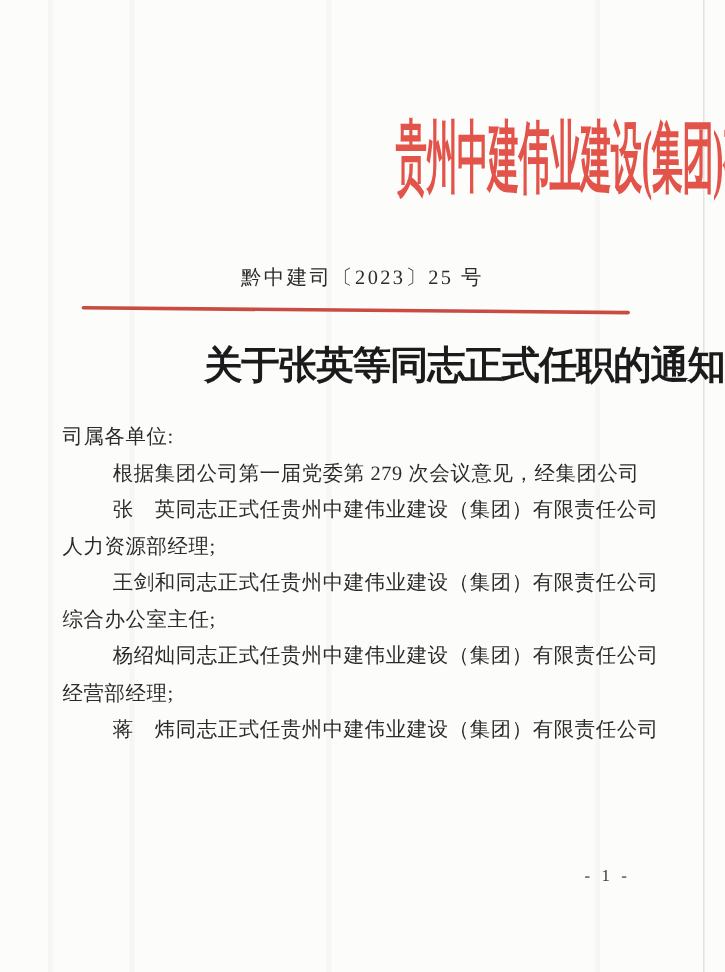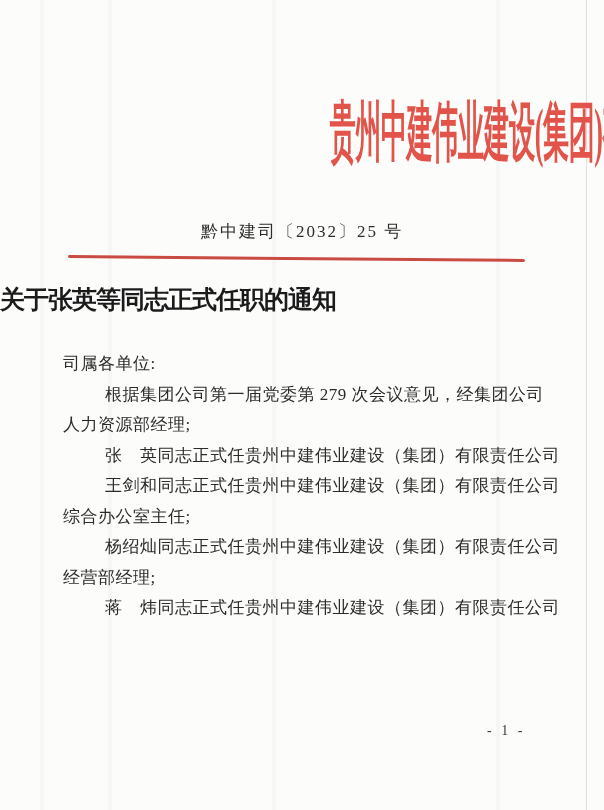--- a/index.html
+++ b/index.html
@@ -49,27 +49,27 @@
 
   .red-rule {
     position: absolute; top: 257px; left: 68px; width: 457px; height: 3px;
     background: var(--rule-red, #c94b41);
     transform: rotate(0.5deg);
     border-radius: 2px;
   }
 
   .doc-title {
     position: absolute; top: 283px; left: 0; width: 100%; margin: 0;
-    text-align: left;
-    font-size: 25px; font-weight: 700; letter-spacing: -1px;
+    text-align: right;
+    font-size: 32px; font-weight: 700; letter-spacing: -1px;
     color: var(--title-text, #1b1b1b);
   }
 
   .doc-body {
-    position: absolute; top: 349px; left: 63px; width: 481px;
+    position: absolute; top: 349px; left: 52px; width: 481px;
     font-size: 17px; line-height: 30.5px; letter-spacing: 0.5px;
     color: var(--body-text, #2b2b2b);
   }
   .doc-body p.line {
     margin: 0; white-space: nowrap;
   }
   .doc-body p.line.indent { text-indent: 42px; }
 
   .page-number {
     position: absolute; top: 723px; left: 487px;
@@ -86,31 +86,31 @@
   <div class="scan-line s1"></div>
   <div class="scan-line s2"></div>
   <div class="scan-line s3"></div>
   <div class="scan-line s4"></div>
   <div class="scan-edge"></div>
 
   <header class="letterhead">
     <span class="stretch">贵州中建伟业建设(集团)有限责任公司文件</span>
   </header>
 
-  <div class="doc-number">黔中建司〔2032〕25 号</div>
+  <div class="doc-number">黔中建司〔2023〕25 号</div>
 
   <div class="red-rule"></div>
 
   <h1 class="doc-title">关于张英等同志正式任职的通知</h1>
 
   <main class="doc-body">
     <p class="line">司属各单位:</p>
     <p class="line indent">根据集团公司第一届党委第 279 次会议意见，经集团公司</p>
+    <p class="line indent">张　英同志正式任贵州中建伟业建设（集团）有限责任公司</p>
     <p class="line">人力资源部经理;</p>
-    <p class="line indent">张　英同志正式任贵州中建伟业建设（集团）有限责任公司</p>
     <p class="line indent">王剑和同志正式任贵州中建伟业建设（集团）有限责任公司</p>
     <p class="line">综合办公室主任;</p>
     <p class="line indent">杨绍灿同志正式任贵州中建伟业建设（集团）有限责任公司</p>
     <p class="line">经营部经理;</p>
     <p class="line indent">蒋　炜同志正式任贵州中建伟业建设（集团）有限责任公司</p>
   </main>
 
   <div class="page-number">- 1 -</div>
 
 </div>

